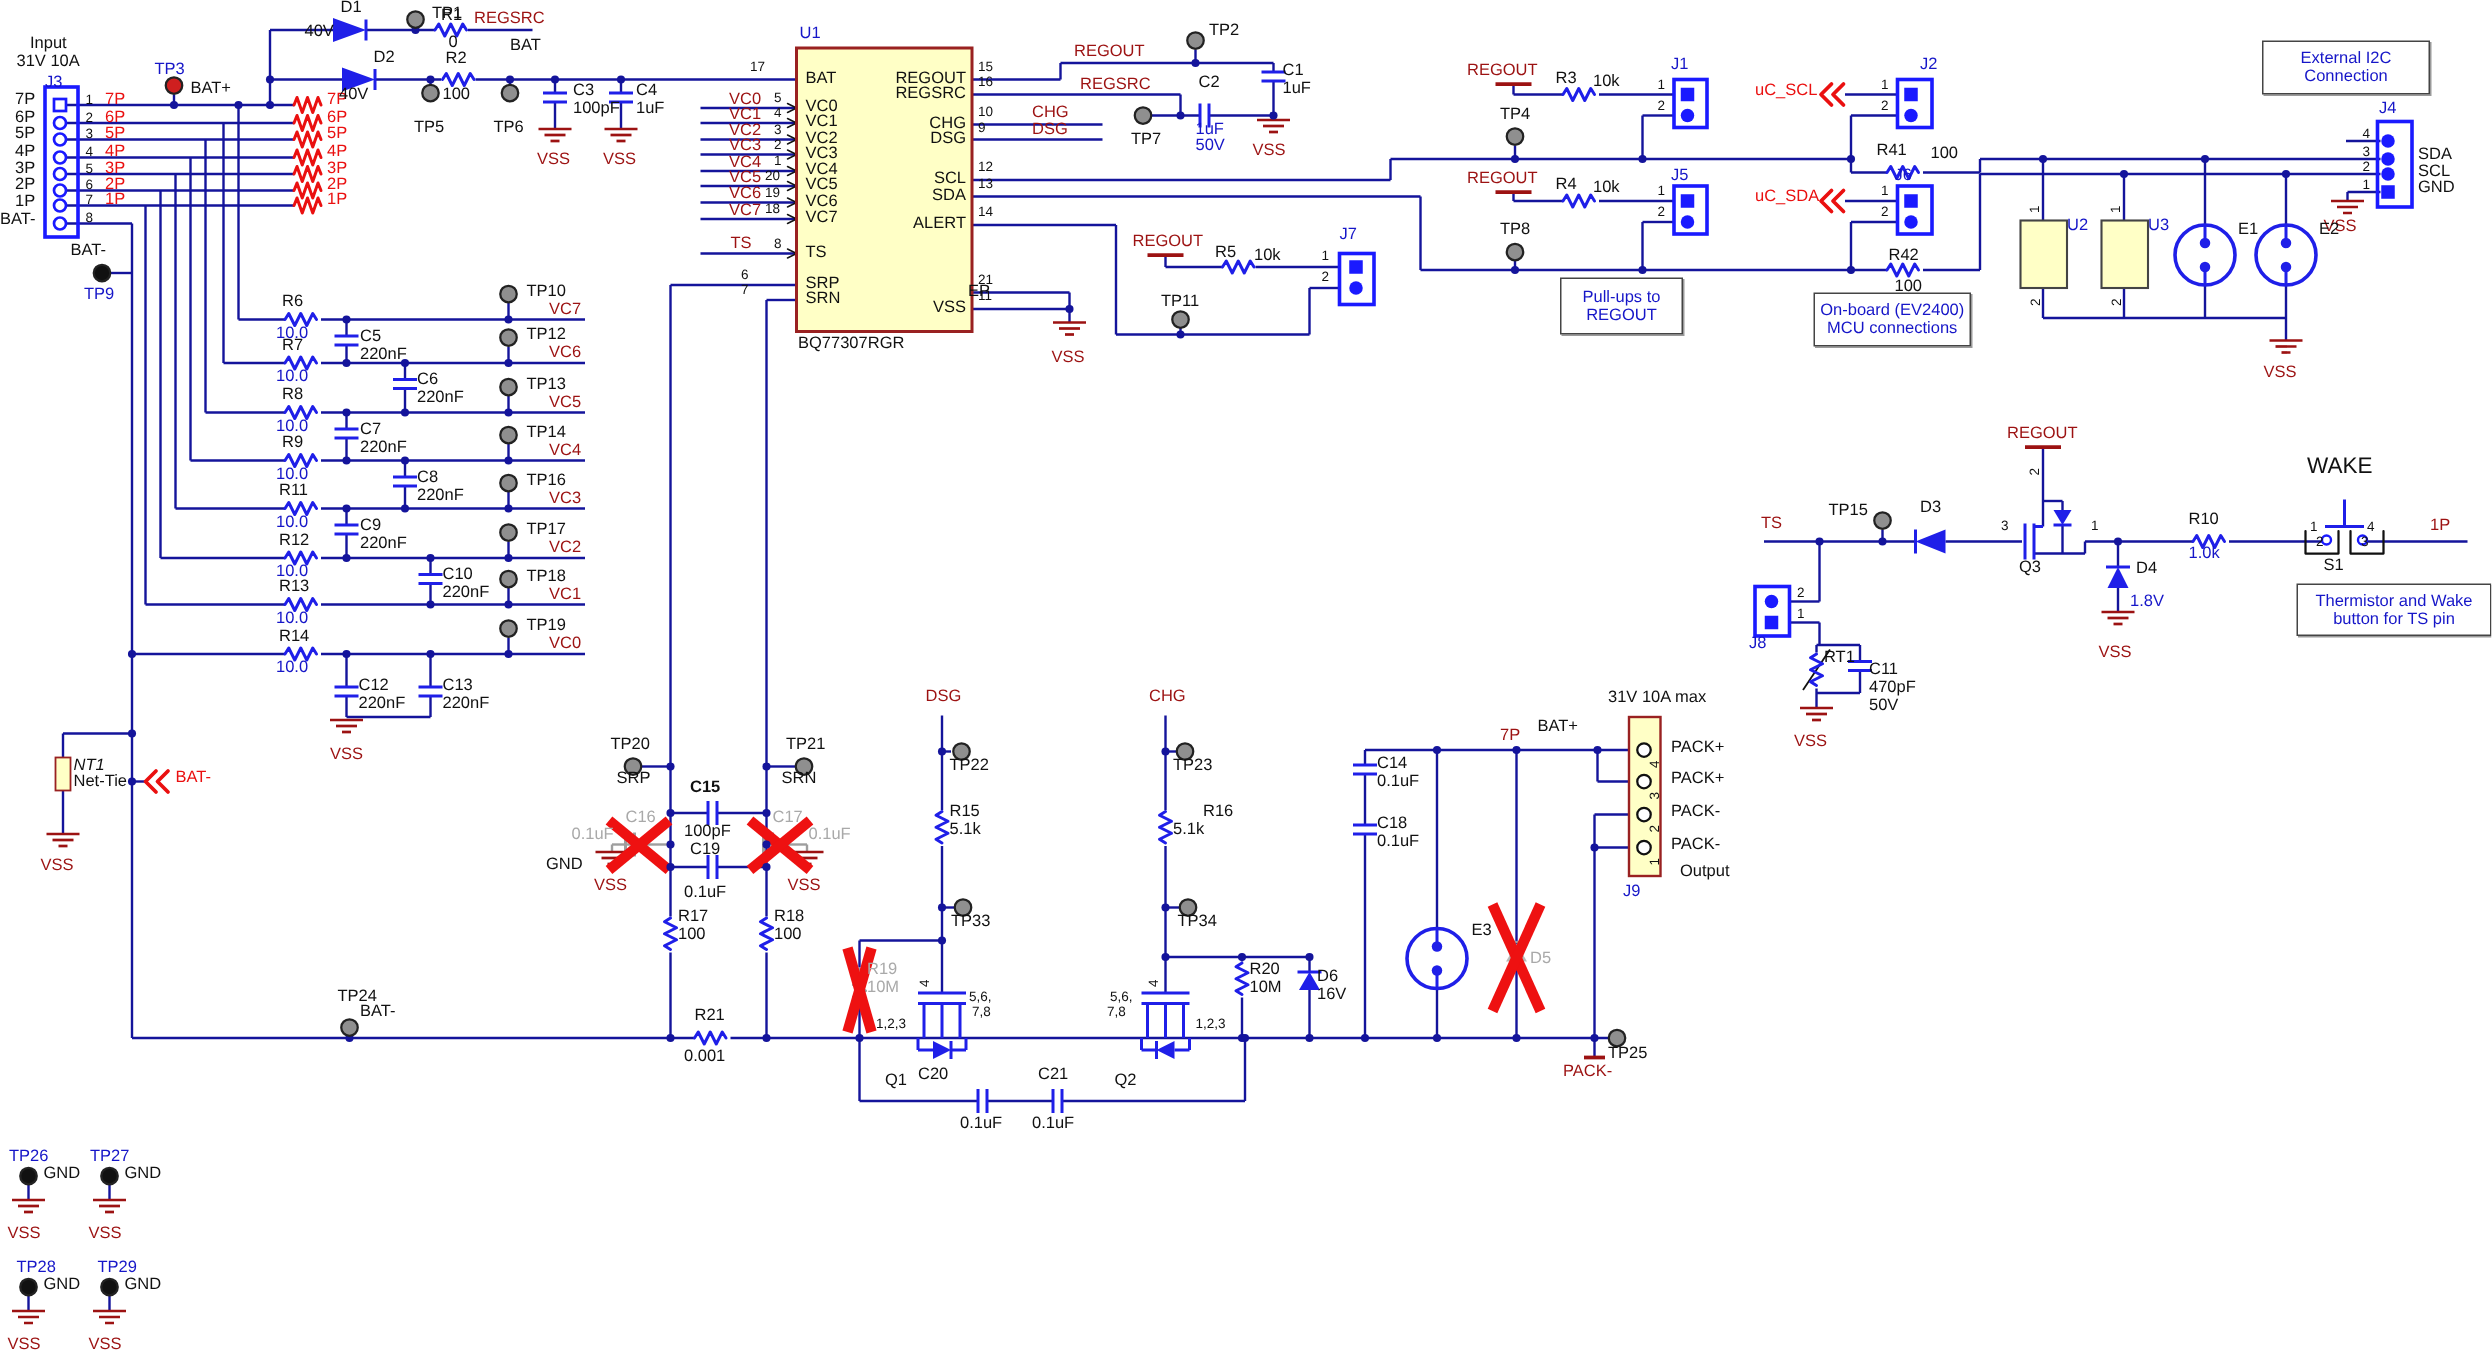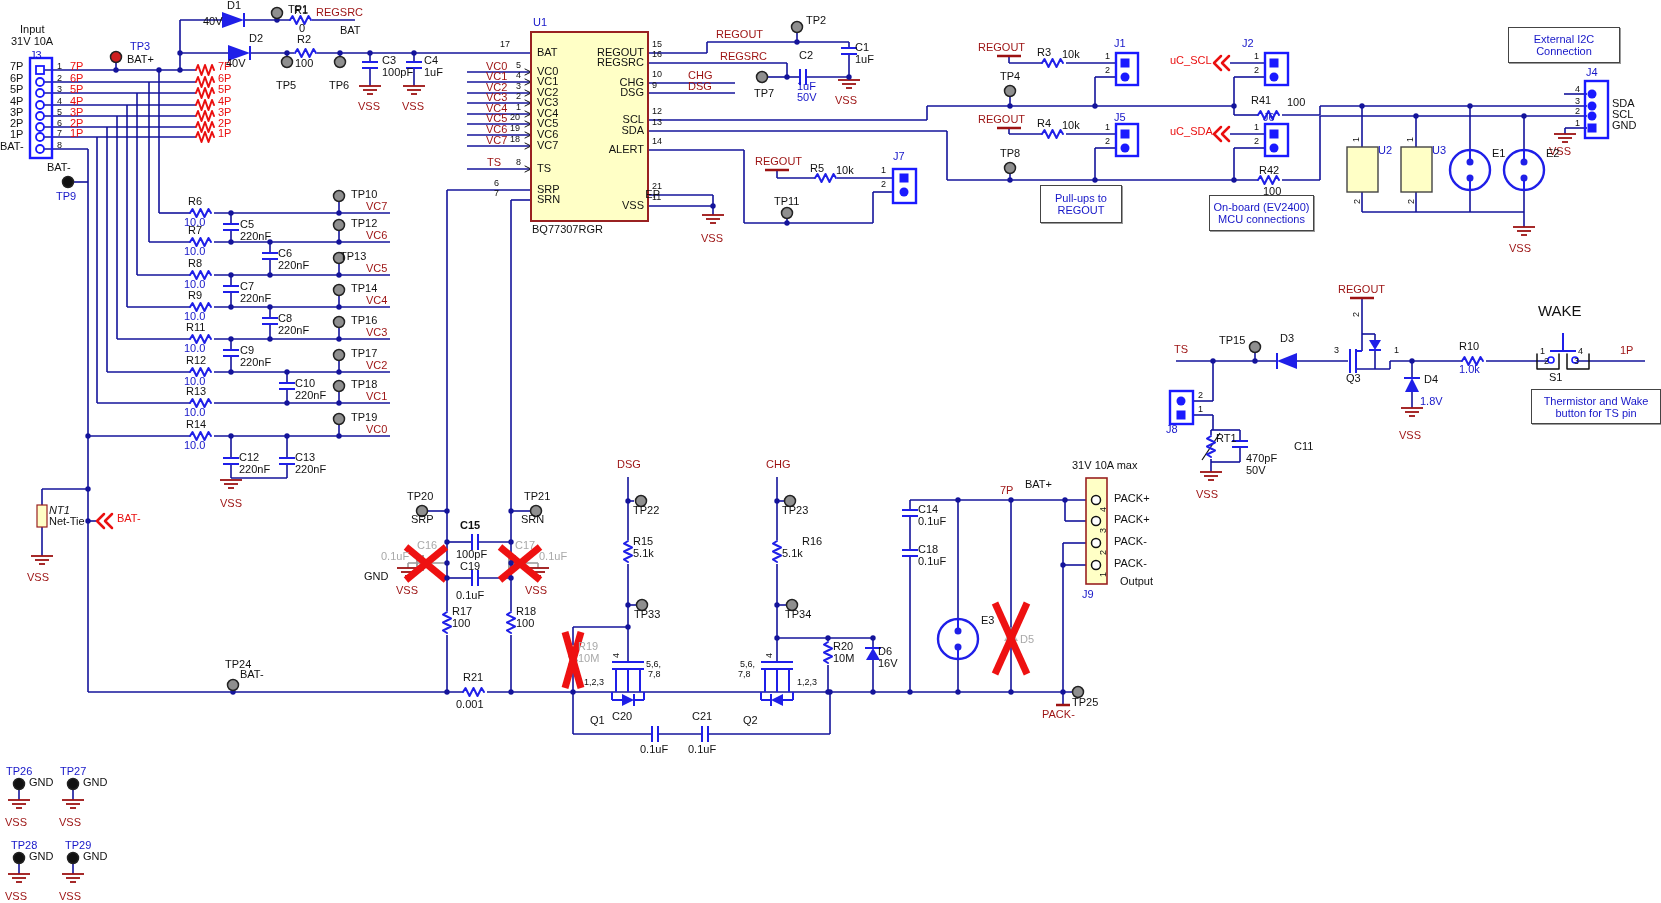--- a/index.html
+++ b/index.html
@@ -662,21 +662,21 @@
       <span class="lbl s9" style="left: 57px; top: 119px;">6</span>
       <span class="lbl s9" style="left: 57px; top: 129px;">7</span>
       <span class="lbl s9" style="left: 57px; top: 141px;">8</span>
       <span class="lbl c-rr" style="left: 70px; top: 61px;">7P</span>
       <span class="lbl c-rr" style="left: 70px; top: 73px;">6P</span>
       <span class="lbl c-rr" style="left: 70px; top: 84px;">5P</span>
       <span class="lbl c-rr" style="left: 70px; top: 96px;">4P</span>
       <span class="lbl c-rr" style="left: 70px; top: 107px;">3P</span>
       <span class="lbl c-rr" style="left: 70px; top: 118px;">2P</span>
       <span class="lbl c-rr" style="left: 70px; top: 128px;">1P</span>
-      <span class="lbl c-b" style="left: 103px; top: 41px; margin-left: 27px;">TP3</span>
+      <span class="lbl c-b" style="left: 103px; top: 41px;">TP3</span>
       <span class="lbl" style="left: 127px; top: 54px;">BAT+</span>
       <span class="lbl c-rr" style="left: 218px; top: 61px;">7P</span>
       <span class="lbl c-rr" style="left: 218px; top: 73px;">6P</span>
       <span class="lbl c-rr" style="left: 218px; top: 84px;">5P</span>
       <span class="lbl c-rr" style="left: 218px; top: 96px;">4P</span>
       <span class="lbl c-rr" style="left: 218px; top: 107px;">3P</span>
       <span class="lbl c-rr" style="left: 218px; top: 118px;">2P</span>
       <span class="lbl c-rr" style="left: 218px; top: 128px;">1P</span>
       <span class="lbl" style="left: 47px; top: 162px;">BAT-</span>
       <span class="lbl c-b" style="left: 56px; top: 191px;">TP9</span>
@@ -773,21 +773,21 @@
       <span class="lbl s9" style="left: 881px; top: 180px;">2</span>
       <span class="lbl" style="left: 774px; top: 196px;">TP11</span>
       <span class="lbl c-r" style="left: 978px; top: 42px;">REGOUT</span>
       <span class="lbl" style="left: 1000px; top: 71px;">TP4</span>
       <span class="lbl" style="left: 1037px; top: 47px;">R3</span>
       <span class="lbl" style="left: 1062px; top: 49px;">10k</span>
       <span class="lbl c-b" style="left: 1114px; top: 38px;">J1</span>
       <span class="lbl s9" style="left: 1105px; top: 52px;">1</span>
       <span class="lbl s9" style="left: 1105px; top: 66px;">2</span>
       <span class="lbl c-rr" style="left: 1170px; top: 55px;">uC_SCL</span>
-      <span class="lbl c-b" style="left: 1242px; top: 38px;">J2</span>
+      <span class="lbl c-b" style="left: 1280px; top: 38px;">J2</span>
       <span class="lbl s9" style="left: 1254px; top: 52px;">1</span>
       <span class="lbl s9" style="left: 1254px; top: 66px;">2</span>
       <span class="lbl c-r" style="left: 978px; top: 114px;">REGOUT</span>
       <span class="lbl" style="left: 1000px; top: 148px;">TP8</span>
       <span class="lbl" style="left: 1037px; top: 118px;">R4</span>
       <span class="lbl" style="left: 1062px; top: 120px;">10k</span>
       <span class="lbl c-b" style="left: 1114px; top: 112px;">J5</span>
       <span class="lbl s9" style="left: 1105px; top: 123px;">1</span>
       <span class="lbl s9" style="left: 1105px; top: 137px;">2</span>
       <span class="lbl c-rr" style="left: 1170px; top: 126px;">uC_SDA</span>
@@ -846,21 +846,21 @@
       <span class="lbl" style="left: 295px; top: 390px;">220nF</span>
       <span class="lbl" style="left: 239px; top: 452px;">C12</span>
       <span class="lbl" style="left: 239px; top: 464px;">220nF</span>
       <span class="lbl" style="left: 295px; top: 452px;">C13</span>
       <span class="lbl" style="left: 295px; top: 464px;">220nF</span>
       <span class="lbl c-r" style="left: 220px; top: 498px;">VSS</span>
       <span class="lbl" style="left: 351px; top: 189px;">TP10</span>
       <span class="lbl c-r" style="left: 366px; top: 201px;">VC7</span>
       <span class="lbl" style="left: 351px; top: 218px;">TP12</span>
       <span class="lbl c-r" style="left: 366px; top: 230px;">VC6</span>
-      <span class="lbl" style="left: 340px; top: 251px; text-align: right;">TP13</span>
+      <span class="lbl" style="left: 351px; top: 251px; text-align: right;">TP13</span>
       <span class="lbl c-r" style="left: 366px; top: 263px;">VC5</span>
       <span class="lbl" style="left: 351px; top: 283px;">TP14</span>
       <span class="lbl c-r" style="left: 366px; top: 295px;">VC4</span>
       <span class="lbl" style="left: 351px; top: 315px;">TP16</span>
       <span class="lbl c-r" style="left: 366px; top: 327px;">VC3</span>
       <span class="lbl" style="left: 351px; top: 348px;">TP17</span>
       <span class="lbl c-r" style="left: 366px; top: 360px;">VC2</span>
       <span class="lbl" style="left: 351px; top: 379px;">TP18</span>
       <span class="lbl c-r" style="left: 366px; top: 391px;">VC1</span>
       <span class="lbl" style="left: 351px; top: 412px;">TP19</span>
@@ -960,21 +960,21 @@
       <span class="lbl s9" style="left: 1540px; top: 347px;">1</span>
       <span class="lbl s9" style="left: 1544px; top: 357px;">2</span>
       <span class="lbl s9" style="left: 1578px; top: 347px;">4</span>
       <span class="lbl s9" style="left: 1574px; top: 357px;">3</span>
       <span class="lbl" style="left: 1549px; top: 372px;">S1</span>
       <span class="lbl c-r" style="left: 1620px; top: 345px;">1P</span>
       <span class="lbl c-b" style="left: 1166px; top: 424px;">J8</span>
       <span class="lbl s9" style="left: 1198px; top: 391px;">2</span>
       <span class="lbl s9" style="left: 1198px; top: 405px;">1</span>
       <span class="lbl" style="left: 1216px; top: 433px;">RT1</span>
-      <span class="lbl" style="left: 1246px; top: 441px; margin-left: 48px;">C11</span>
+      <span class="lbl" style="left: 1246px; top: 441px;">C11</span>
       <span class="lbl" style="left: 1246px; top: 453px;">470pF</span>
       <span class="lbl" style="left: 1246px; top: 465px;">50V</span>
       <span class="lbl c-r" style="left: 1196px; top: 489px;">VSS</span>
       <span class="lbl c-b" style="left: 6px; top: 766px;">TP26</span>
       <span class="lbl" style="left: 29px; top: 777px;">GND</span>
       <span class="lbl c-r" style="left: 5px; top: 817px;">VSS</span>
       <span class="lbl c-b" style="left: 60px; top: 766px;">TP27</span>
       <span class="lbl" style="left: 83px; top: 777px;">GND</span>
       <span class="lbl c-r" style="left: 59px; top: 817px;">VSS</span>
       <span class="lbl c-b" style="left: 11px; top: 840px;">TP28</span>

